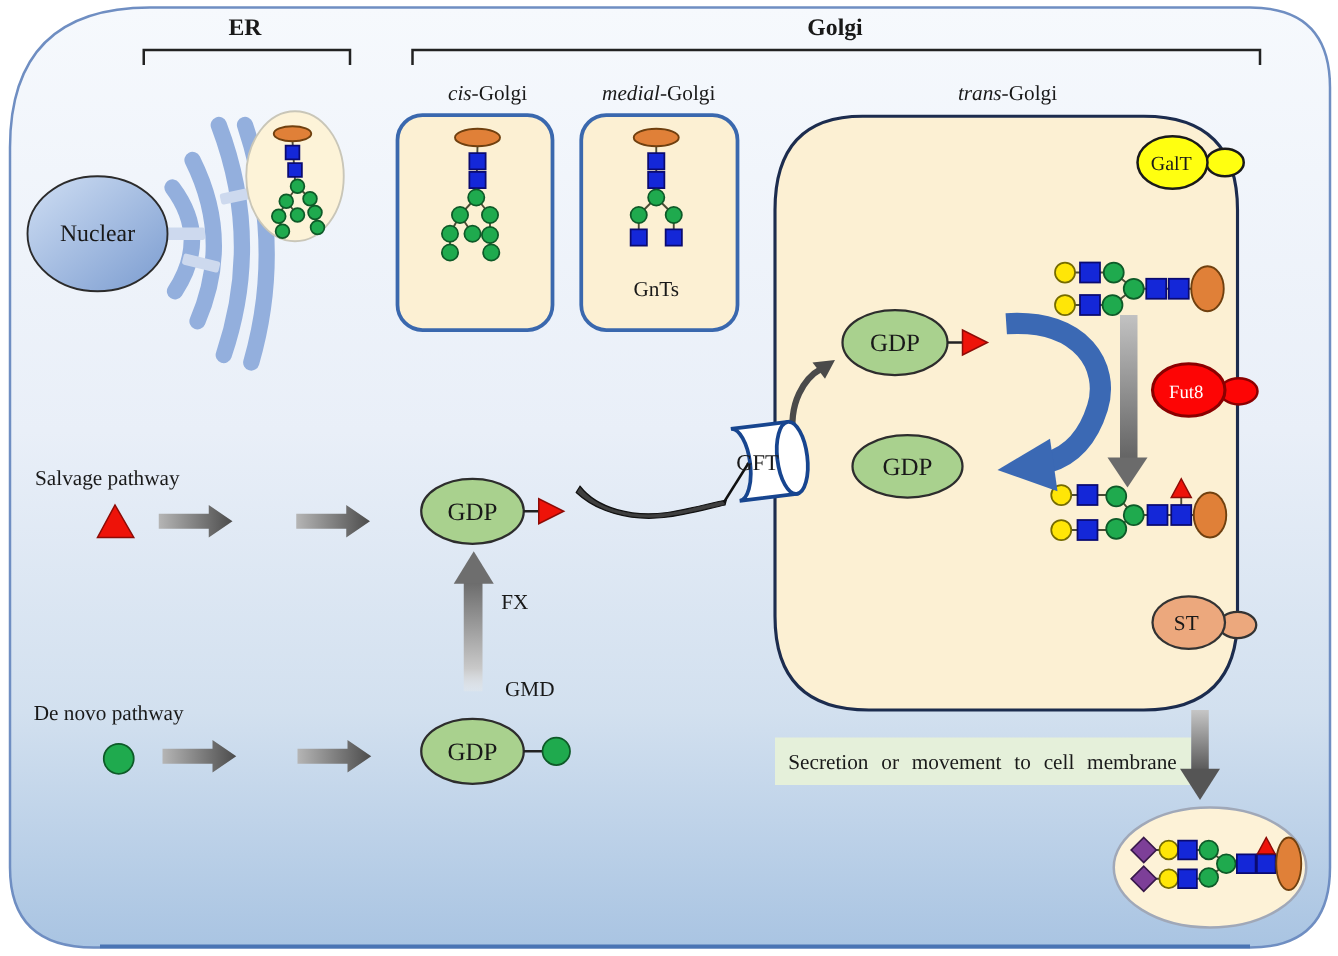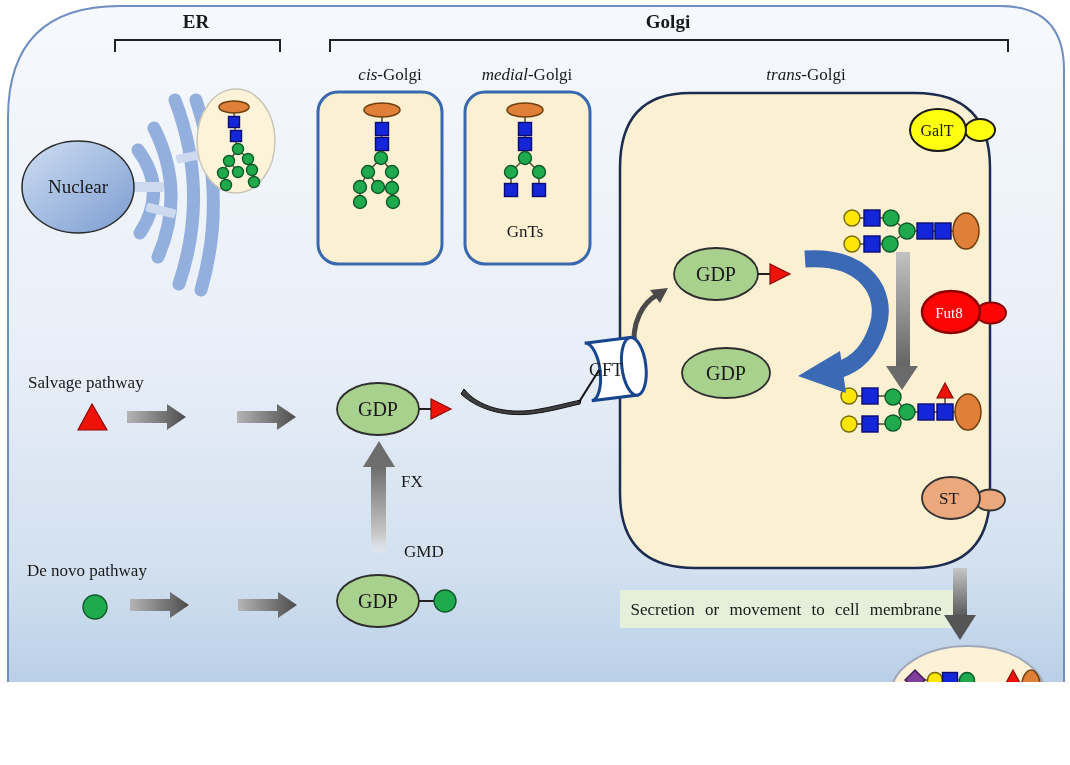--- a/index.html
+++ b/index.html
@@ -1,16 +1,16 @@
 <!DOCTYPE html>
 <html style="--organelle-fill: #fcf0d3; --cisbox-border: #3a68ae; --trans-border: #1c2c4e; --cell-border: #6f8ec2; --er-arc: #93afdd; --gdp-fill: #a9d18e; --fucose-red: #ee1309; --mannose-green: #1faa4e; --glcnac-blue: #1427d8; --galactose-yellow: #ffe607; --sialic-purple: #7d3f98; --protein-orange: #e08038; --galt-yellow: #ffff10; --fut8-red: #fd0505; --st-salmon: #eca87d; --secretion-bg: #e5f0da; --blue-arrow: #3b69b4;"><head>
 <meta charset="utf-8">
 <style>
   html,body{margin:0;padding:0;background:#ffffff;}
-  #stage{position:relative;width:1070px;height:682px;background:#ffffff;overflow:hidden;}
+  #stage{position:relative;width:1070px;height:765px;background:#ffffff;overflow:hidden;}
   .t{font-family:"Liberation Serif",serif;fill:#191919;}
   .bold{font-weight:700;}
   .it{font-style:italic;}
   .mid{text-anchor:middle;}
   .gal-c{fill:var(--galactose-yellow);stroke:#756b00;stroke-width:1.4;}
   .man-c{fill:var(--mannose-green);stroke:#0e5a28;stroke-width:1.4;}
   .glc-s{fill:var(--glcnac-blue);stroke:#0a0a70;stroke-width:1.4;}
   .fuc-t{fill:var(--fucose-red);stroke:#8d0b06;stroke-width:1.2;}
   .sia-d{fill:var(--sialic-purple);stroke:#38184a;stroke-width:1.4;}
   .prot-e{fill:var(--protein-orange);stroke:#70400f;stroke-width:1.5;}

